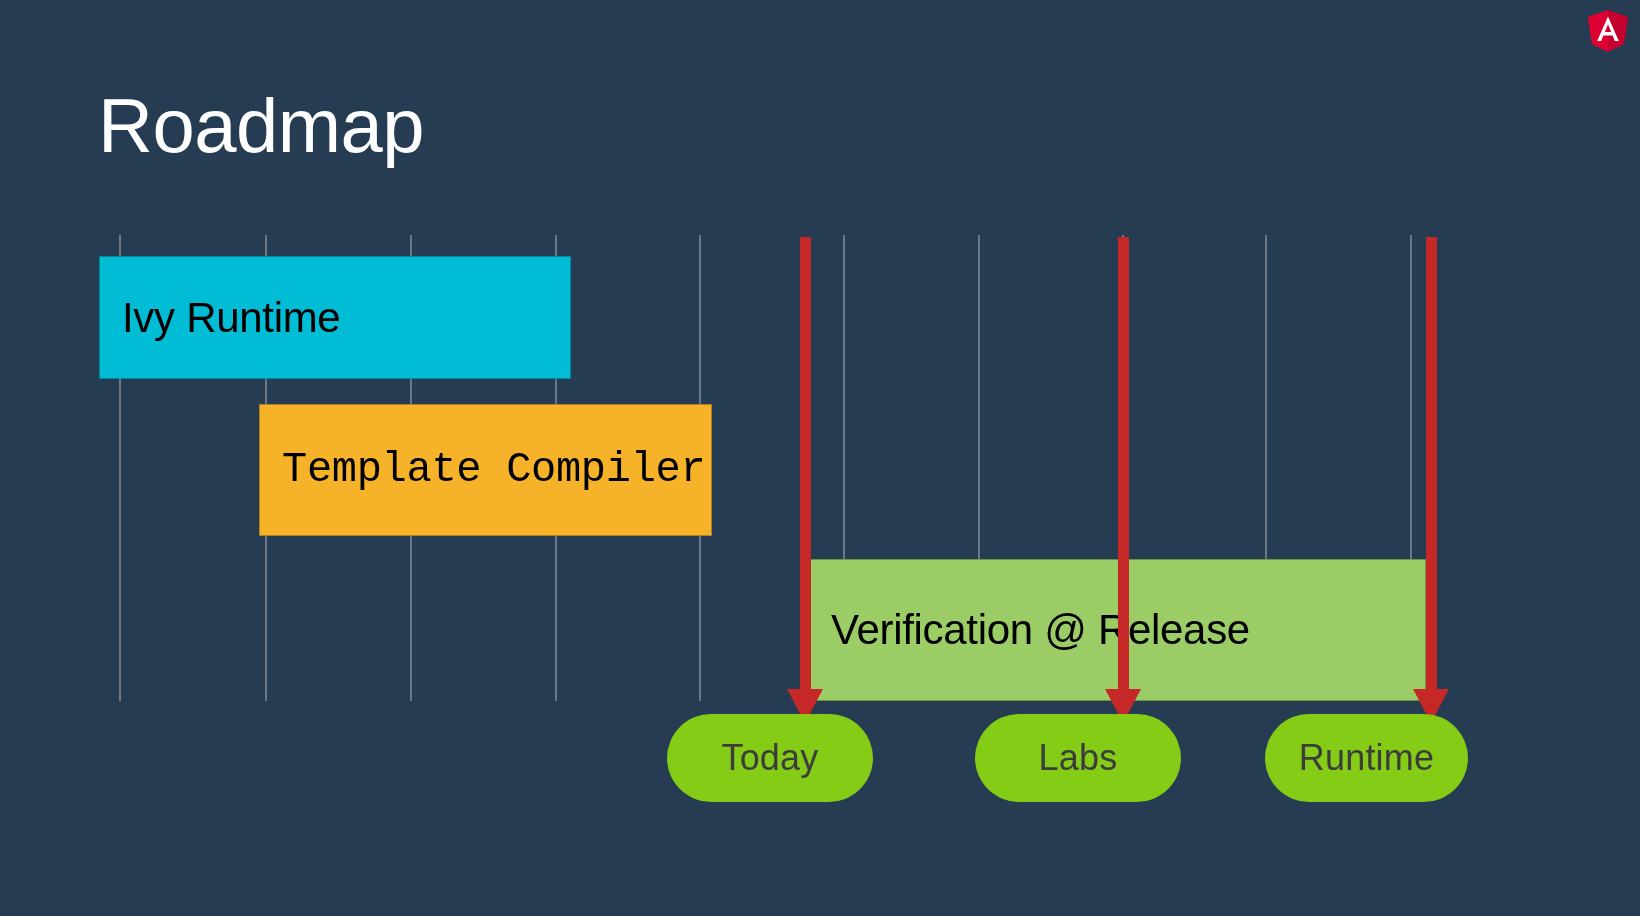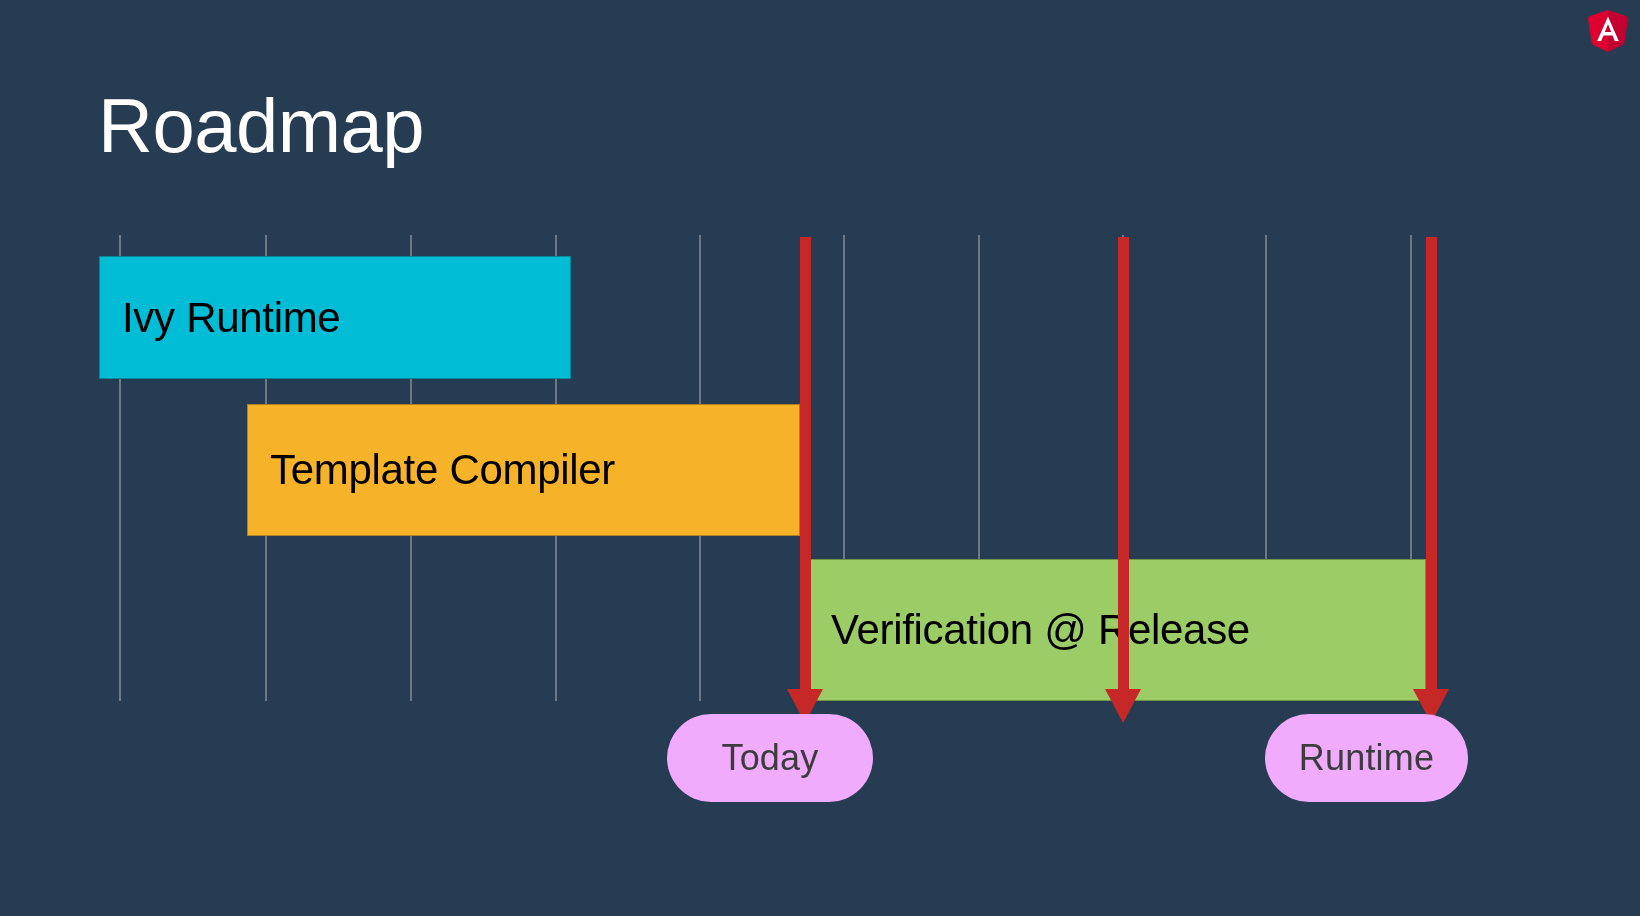--- a/index.html
+++ b/index.html
@@ -48,21 +48,21 @@
     align-items: center;
     color: #000000;
     font-size: 42px;
     font-weight: 400;
     letter-spacing: -0.3px;
     padding-left: 22px;
     border: 1px solid rgba(0,0,0,0.28);
     text-align: center;
   }
   .bar.ivy       { left: 99px;  top: 256px; width: 472px; height: 123px; }
-  .bar.compiler  { left: 247px; top: 404px; width: 553px; height: 132px; }
+  .bar.compiler  { left: 259px; top: 404px; width: 453px; height: 132px; font-family: Liberation Mono, monospace; }
   .bar.verify    { left: 808px; top: 559px; width: 618px; height: 142px; }
 
   
   .marker {
     position: absolute;
     top: 237px;
     width: 11px;
   }
   .marker .stem {
     position: absolute;
@@ -78,21 +78,21 @@
     border-right: 18px solid transparent;
     border-top: 34px solid #c62828;
   }
 
   
   .pill {
     position: absolute;
     top: 714px;
     height: 88px;
     border-radius: 44px;
-    background: #f0abfc;
+    background: #84cc16;
     color: #3c3c3c;
     display: flex;
     align-items: center;
     justify-content: center;
     font-size: 36px;
     font-weight: 400;
     letter-spacing: 0.2px;
   }
   .pill.today   { left: 667px;  width: 206px; }
   .pill.labs    { left: 975px;  width: 206px; }
@@ -146,17 +146,20 @@
     <div class="head" style="top: 452px; border-top-color: rgb(198, 40, 40);"></div>
   </div>
   <div class="marker" style="left:1426px">
     <div class="stem" style="height: 452px; background-color: rgb(198, 40, 40);"></div>
     <div class="head" style="top: 452px; border-top-color: rgb(198, 40, 40);"></div>
   </div>
 
   <div class="pill today">
     <span>Today</span>
   </div>
+  <div class="pill labs">
+    <span>Labs</span>
+  </div>
   <div class="pill release">
     <span>Runtime</span>
   </div>
 
 </div>
 
 </body></html>

